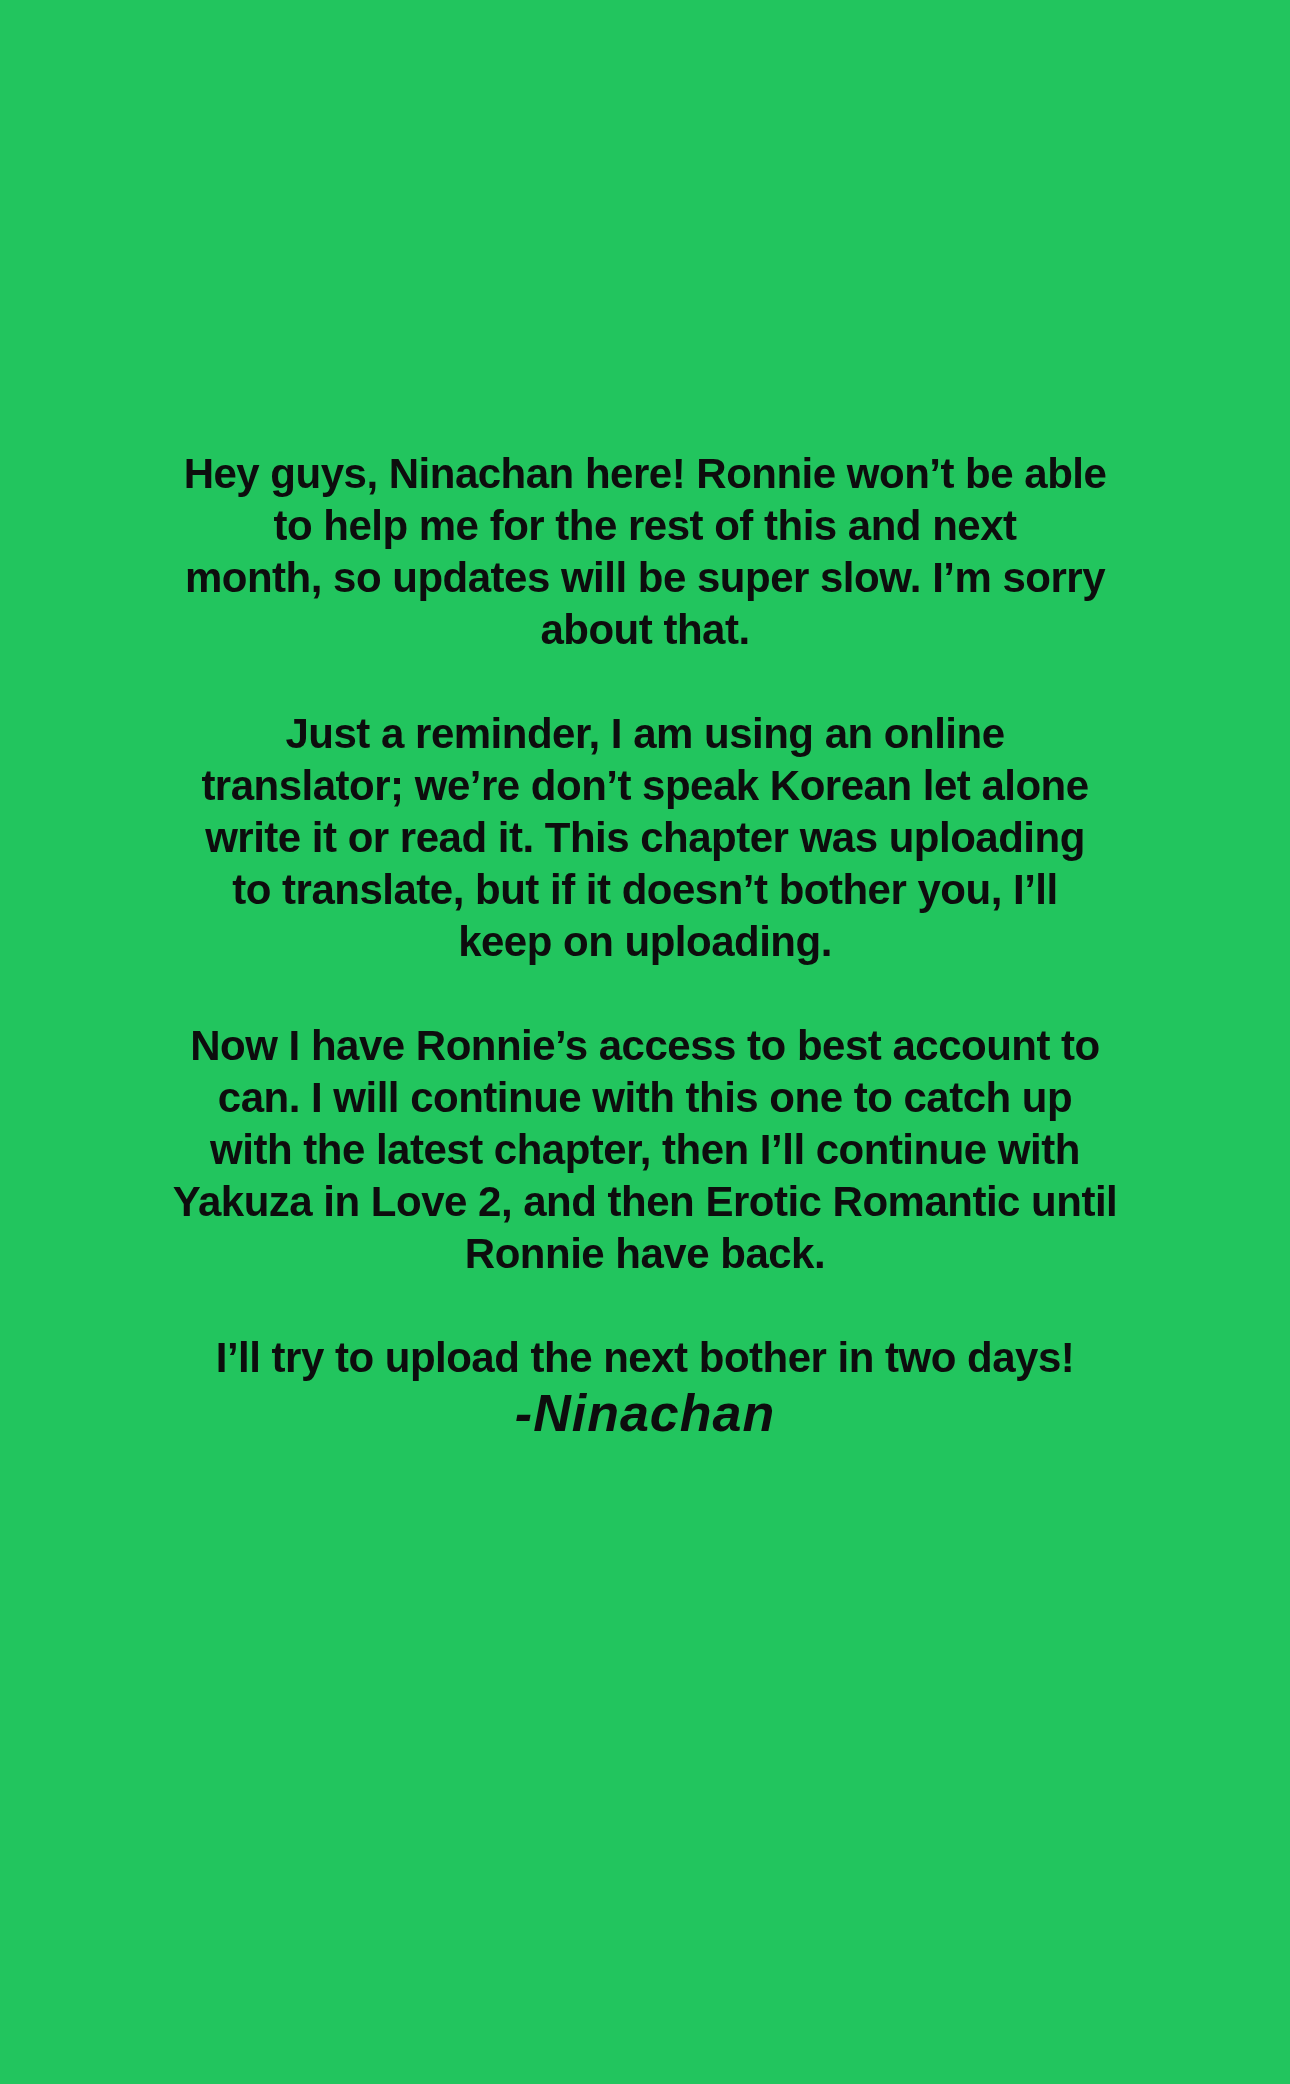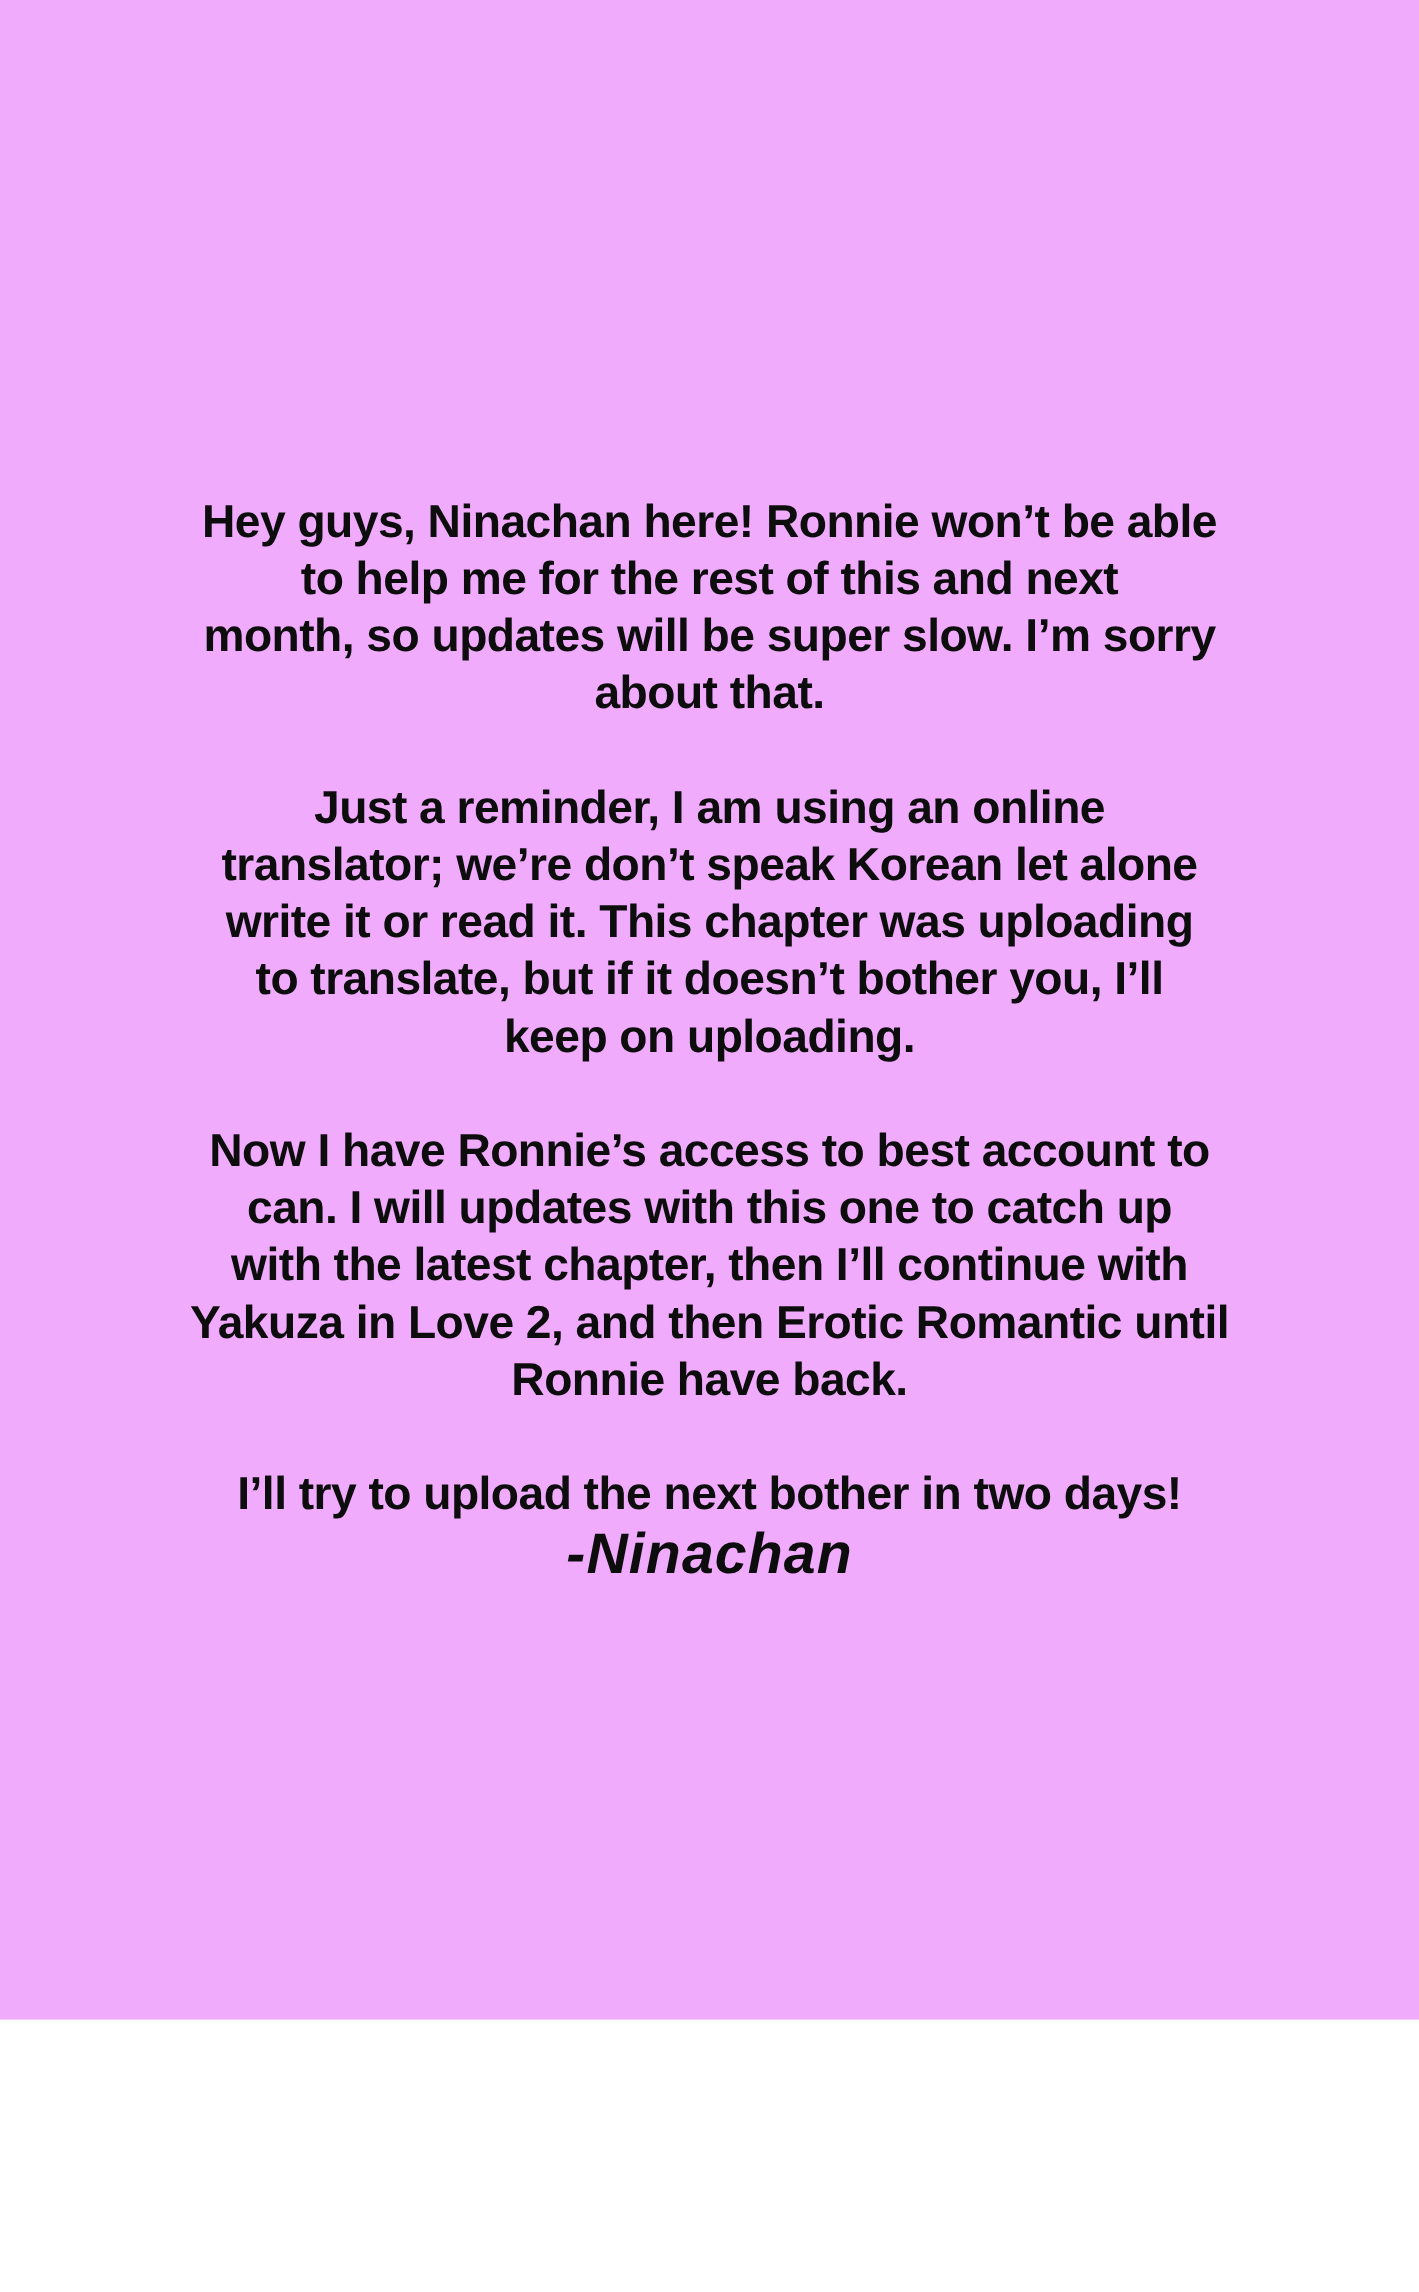--- a/index.html
+++ b/index.html
@@ -13,22 +13,22 @@
     position: relative;
     overflow: hidden;
     font-family: "Liberation Sans", "DejaVu Sans", sans-serif;
     color: #0d0d0d;
   }
   .note-page {
     position: absolute;
     top: 0;
     left: 0;
     width: 1290px;
-    height: 1836px;
-    background: #f0abfc;
+    height: 2084px;
+    background: #22c55e;
   }
   .note-text-block {
     position: absolute;
     top: 448px;
     left: 50%;
     transform: translateX(-50%);
     width: 1110px;
     text-align: center;
   }
   .note-paragraph {
@@ -68,21 +68,21 @@
     <p class="note-paragraph">
       <span class="note-line" style="display:block">Just a reminder, I am using an online</span>
       <span class="note-line" style="display:block">translator; we’re don’t speak Korean let alone</span>
       <span class="note-line" style="display:block">write it or read it. This chapter was uploading</span>
       <span class="note-line" style="display:block">to translate, but if it doesn’t bother you, I’ll</span>
       <span class="note-line" style="display:block">keep on uploading.</span>
     </p>
 
     <p class="note-paragraph">
       <span class="note-line" style="display:block">Now I have Ronnie’s access to best account to</span>
-      <span class="note-line" style="display:block">can. I will updates with this one to catch up</span>
+      <span class="note-line" style="display:block">can. I will continue with this one to catch up</span>
       <span class="note-line" style="display:block">with the latest chapter, then I’ll continue with</span>
       <span class="note-line" style="display:block">Yakuza in Love 2, and then Erotic Romantic until</span>
       <span class="note-line" style="display:block">Ronnie have back.</span>
     </p>
 
     <p class="note-paragraph" style="margin-bottom:0">
       <span class="note-line" style="display:block">I’ll try to upload the next bother in two days!</span>
     </p>
 
     <div class="note-signature">-Ninachan</div>

